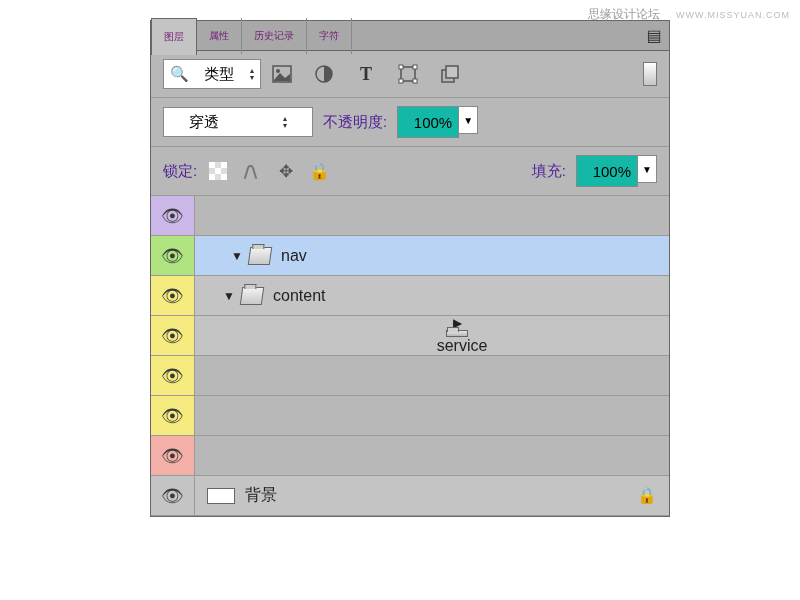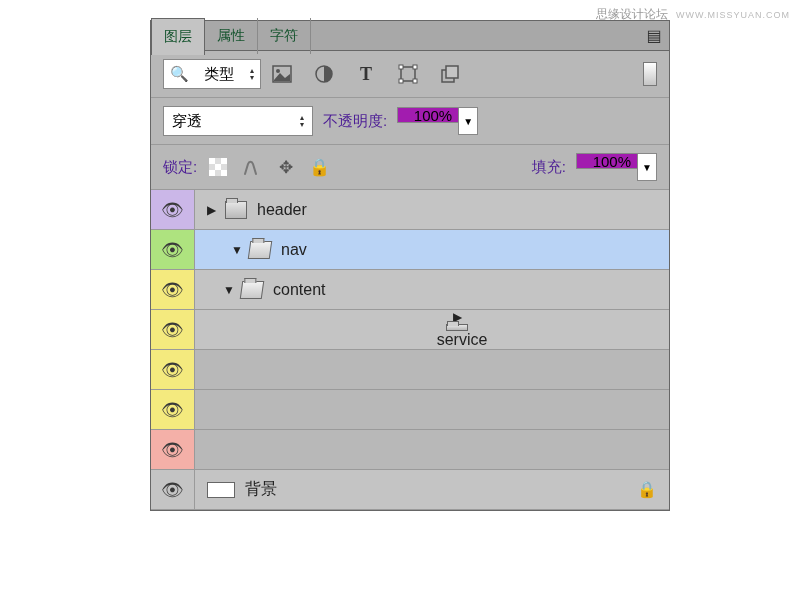--- a/index.html
+++ b/index.html
@@ -21,22 +21,22 @@
   
   .tabs {
     display: flex;
     align-items: center;
     height: 30px;
     background: #a8a8a8;
     border-bottom: 1px solid #666;
   }
   .tab {
     padding: 18px 12px;
-    font-size: 14px;
-    color: #14532d;
+    font-size: 10px;
+    color: #701a75;
     height: 30px;
     display: flex;
     align-items: center;
     border-right: 1px solid #8a8a8a;
   }
   .tab.active {
     background: #c4c4c4;
     border: 1px solid #666;
     border-bottom: none;
     margin-bottom: -1px;
@@ -88,32 +88,32 @@
   .color-rect {
     width: 14px;
     height: 24px;
     background: linear-gradient(#fff, #c5c5c5);
     border: 1px solid #777;
   }
   .blend-select {
     background: #fff;
     border: 1px solid #888;
     height: 30px;
-    padding: 0 8px;
+    padding: 0 25px;
     font-size: 15px;
     display: flex;
     align-items: center;
     justify-content: space-between;
     min-width: 150px;
   }
   .label { font-size: 15px; color: #4c1d95; }
   .pct-box {
-    background: #a21caf;
+    background: #14b8a6;
     border: 1px solid #888;
-    height: 16px;
+    height: 32px;
     padding: 0 6px;
     display: flex;
     align-items: center;
     font-size: 15px;
     min-width: 62px;
     justify-content: flex-end;
     text-align: right;
   }
   .dropdown-arrow {
     width: 20px;
@@ -221,34 +221,35 @@
   .indent-1 { padding-left: 12px; }
   .indent-2 { padding-left: 28px; }
   .indent-3 { padding-left: 60px; flex-direction: column; }
   .watermark {
     position: absolute;
     top: 6px;
     right: 10px;
     font-size: 12px;
     color: #999;
   }
-  .watermark .sub { font-size: 9px; color:#bbb; letter-spacing:1px; margin-left:8px;}
+  .watermark .sub { font-size: 9px; color:#bbb; letter-spacing:1px; margin-left:16px;}
 </style>
 </head>
 <body>
 
 <div class="watermark">
   <span>思缘设计论坛</span><span class="sub">WWW.MISSYUAN.COM</span>
 </div>
 
 <div class="panel">
 
   <div class="tabs">
     <div class="tab active">图层</div>
     <div class="tab">属性</div>
+    <div class="tab">历史记录</div>
     <div class="tab">字符</div>
     <div class="tabs-spacer"></div>
     <div class="tabs-menu">▤</div>
   </div>
 
   <div class="row">
     <div class="filter-box">
       <span class="mag">🔍</span>
       <span>类型</span>
       <span class="arrows">
@@ -333,25 +334,20 @@
       <div class="pct-box">100%</div>
       <div class="dropdown-arrow">▼</div>
     </div>
   </div>
 
   <div id="layers-list">
       <div class="layer-row">
         <div class="vis-col vis-violet">
           <span class="eye">👁</span>
         </div>
-        <div class="layer-body indent-1">
-          <span class="tri fold-right"></span>
-          <span class="folder-icon folder-closed"></span>
-          <span>header</span>
-        </div>
       </div>
       <div class="layer-row">
         <div class="vis-col vis-green">
           <span class="eye">👁</span>
         </div>
         <div class="layer-body indent-1 selected">
           <span class="tri fold-down"></span>
           <span class="folder-icon folder-open"></span>
           <span>nav</span>
         </div>

